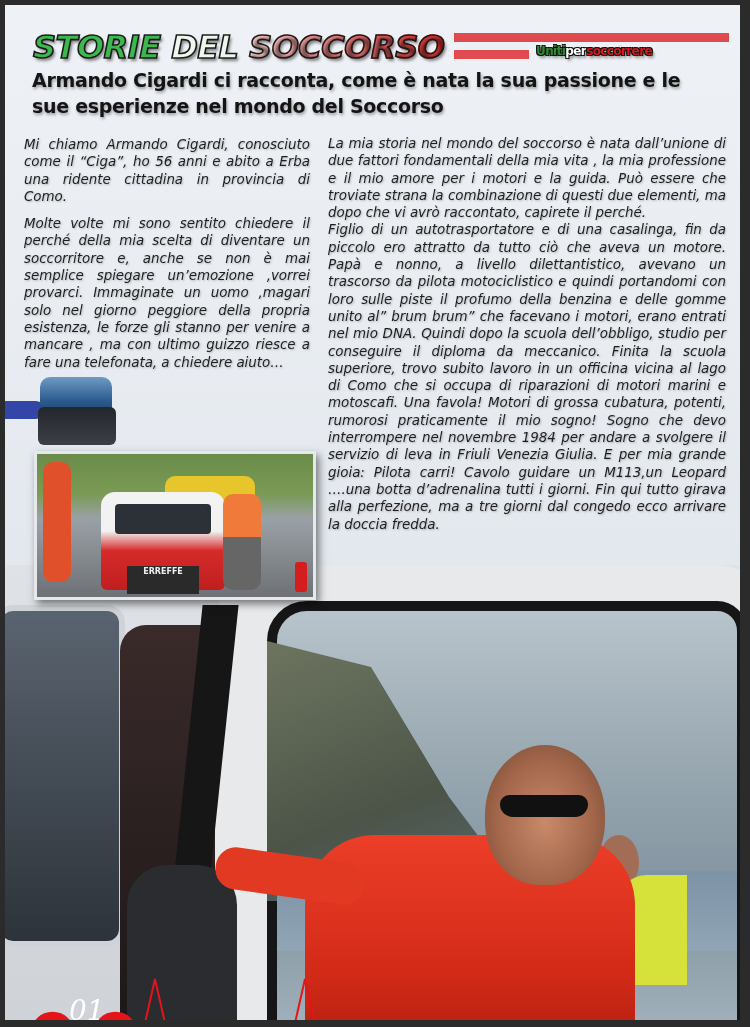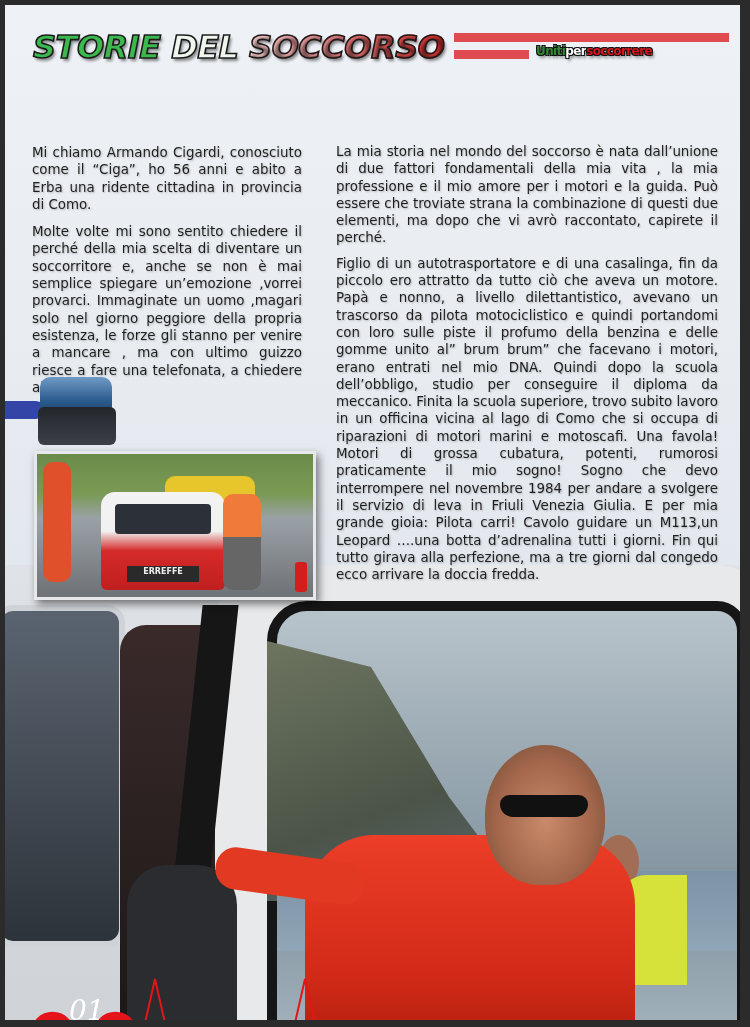--- a/index.html
+++ b/index.html
@@ -17,39 +17,39 @@
   .bar2 { position:absolute; left:449px; top:45px; width:75px; height:9px; background:#e04b4f; }
   .logo { position:absolute; left:531px; top:39px; font-family:"DejaVu Sans", sans-serif; font-weight:bold; font-size:12px; letter-spacing:-0.6px;
           text-shadow:1px 1px 0 #111,-1px -1px 0 #111,1px -1px 0 #111,-1px 1px 0 #111,2px 3px 3px rgba(0,0,0,.5); white-space:nowrap; }
   .logo .l1 { color:#2f8a33; } .logo .l2 { color:#ffffff; } .logo .l3 { color:#d8161b; }
   .subtitle { position:absolute; left:27px; top:62px; width:690px; font-family:"DejaVu Sans", sans-serif; font-weight:bold;
               font-size:19px; line-height:26px; color:#141414; letter-spacing:-0.3px;
               text-shadow:1px 2px 3px rgba(0,0,0,0.35); }
   
   .col { position:absolute; font-family:"DejaVu Sans", sans-serif; font-size:13.4px; line-height:17.3px; color:#1e1e1e;
          text-align:justify; text-shadow:1px 1px 2px rgba(0,0,0,0.25); }
-  .col p { margin:8px; }
+  .col p { margin:0;font-style:italic; }
   .c1 { left:19px; top:131px; width:286px; }
   .c1 .p2 { margin-top:10px; }
   .c1b { left:118px; top:359px; width:187px; }
   .c2 { left:323px; top:130px; width:398px; }
   
   .beacon { position:absolute; left:0px; top:372px; width:110px; height:70px; }
   .beacon .cap { position:absolute; left:35px; top:0; width:72px; height:34px; border-radius:10px 10px 4px 4px;
                  background:linear-gradient(180deg,#6f9ac4,#2b5b8e 70%,#244a70); }
   .beacon .base { position:absolute; left:33px; top:30px; width:78px; height:38px; border-radius:6px;
                   background:linear-gradient(180deg,#23262b,#3c4047); }
   .beacon .arm { position:absolute; left:0; top:24px; width:40px; height:18px; background:#3346a8; border-radius:0 9px 9px 0; }
   .rally { position:absolute; left:29px; top:446px; width:276px; height:143px; border:3px solid #e6e8ec;
            box-shadow:3px 4px 8px rgba(0,0,0,0.5); overflow:hidden;
            background:linear-gradient(180deg,#6b8b4a 0%,#7a9a55 28%,#9aa1a6 45%,#6e7176 100%); }
   .rally .car { position:absolute; left:64px; top:38px; width:124px; height:98px; border-radius:14px 14px 6px 6px;
                 background:linear-gradient(180deg,#f3f3f3 0%,#f1f1f1 40%,#d52a2a 60%,#c01f1f 100%); }
   .rally .car .wind { position:absolute; left:14px; top:12px; width:96px; height:30px; background:#2c3138; border-radius:4px; }
-  .rally .car .grill { position:absolute; left:26px; top:74px; width:72px; height:16px; background:#2a2a2a; color:#eee;
+  .rally .car .grill { position:absolute; left:26px; top:74px; width:72px; height:28px; background:#2a2a2a; color:#eee;
                        font-size:8px; font-weight:bold; text-align:center; line-height:12px; }
   .rally .yellowcar { position:absolute; left:128px; top:22px; width:90px; height:70px; background:#e6c62a; border-radius:10px; }
   .rally .person1 { position:absolute; left:6px; top:8px; width:28px; height:120px; background:#e0502a; border-radius:10px; }
   .rally .person2 { position:absolute; left:186px; top:40px; width:38px; height:96px; background:linear-gradient(180deg,#f07a3a 0,#f07a3a 45%,#666 45%); border-radius:10px; }
   .rally .ext { position:absolute; left:258px; top:108px; width:12px; height:30px; background:#d41e1e; border-radius:3px; }
   
   .photo { position:absolute; left:0; top:560px; width:735px; height:455px; overflow:hidden;
            background:linear-gradient(180deg,#dfe2e6 0%,#cfd3d8 100%); }
   .van-left-window { position:absolute; left:-10px; top:40px; width:118px; height:330px; border-radius:18px;
                      background:linear-gradient(180deg,#5a6470,#2d333a); border:6px solid #cfd2d6; }
@@ -115,20 +115,21 @@
     <span class="t-green">STORIE</span>
     <span class="t-white">DEL</span>
     <span class="t-red">SOCCORSO</span>
   </div>
   <div class="bar1"></div>
   <div class="bar2"></div>
   <div class="logo">
     <span class="l1">Uniti</span><span class="l2">per</span><span class="l3">soccorrere</span>
   </div>
 
+  <div class="subtitle">Armando Cigardi ci racconta, come è nata la sua passione e le sue esperienze nel mondo del Soccorso</div>
 
   <div class="col c1">
     <p>Mi chiamo Armando Cigardi, conosciuto come il “Ciga”, ho 56 anni e abito a Erba una ridente cittadina in provincia di Como.</p>
     <p class="p2">Molte volte mi sono sentito chiedere il perché della mia scelta di diventare un soccorritore e, anche se non è mai semplice spiegare un’emozione ,vorrei provarci. Immaginate un uomo ,magari solo nel giorno peggiore della propria esistenza, le forze gli stanno per venire a mancare , ma con ultimo guizzo riesce a fare una telefonata, a chiedere aiuto…</p>
   </div>
   <div class="beacon">
     <div class="arm"></div>
       <div class="cap"></div>
       <div class="base"></div>
   </div>

